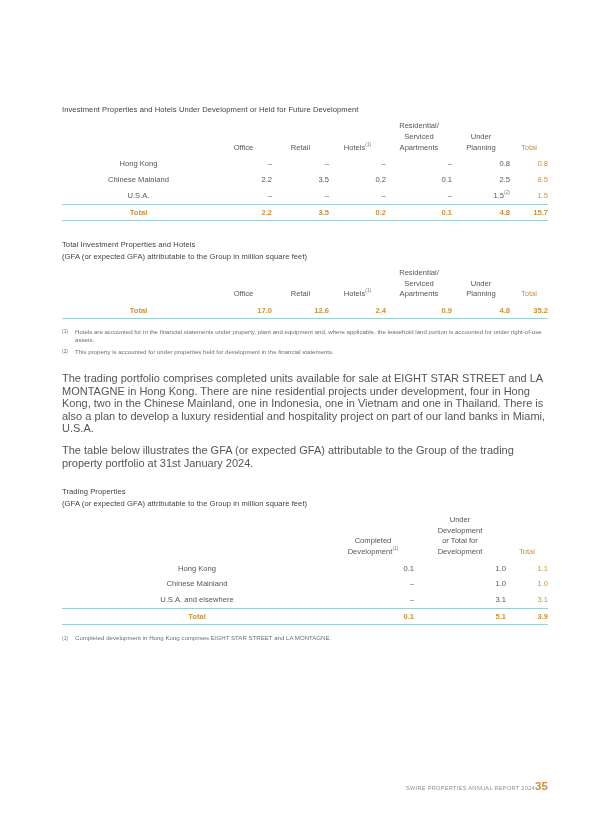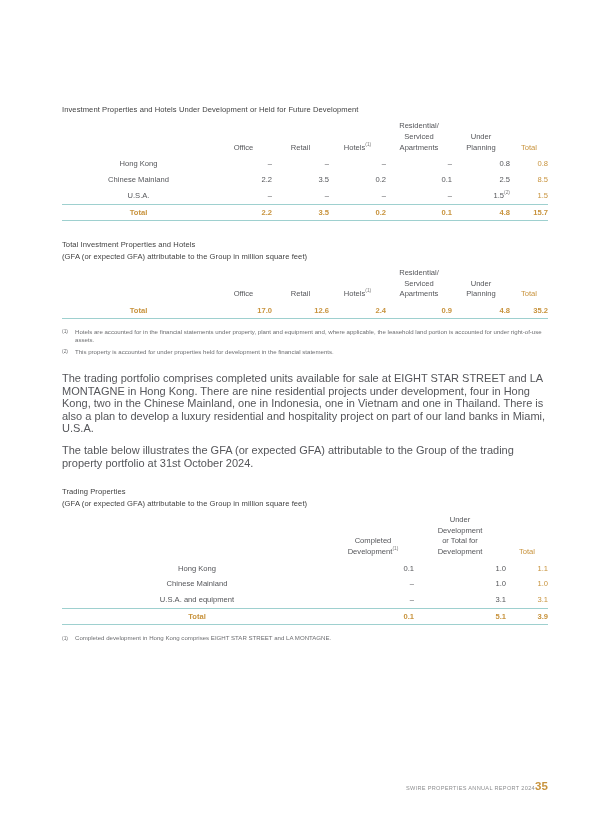--- a/index.html
+++ b/index.html
@@ -301,21 +301,21 @@
           <div class="mk">(2)</div>
           <div class="tx">This property is accounted for under properties held for development in the financial statements.</div>
         </div>
       </div>
     </div>
 
     <div class="block-gap-2"></div>
 
     <div>
       <p class="body">The trading portfolio comprises completed units available for sale at EIGHT STAR STREET and LA MONTAGNE in Hong Kong. There are nine residential projects under development, four in Hong Kong, two in the Chinese Mainland, one in Indonesia, one in Vietnam and one in Thailand. There is also a plan to develop a luxury residential and hospitality project on part of our land banks in Miami, U.S.A.</p>
-      <p class="body">The table below illustrates the GFA (or expected GFA) attributable to the Group of the trading property portfolio at 31st October 2024.</p>
+      <p class="body">The table below illustrates the GFA (or expected GFA) attributable to the Group of the trading property portfolio at 31st January 2024.</p>
     </div>
 
     <div class="block-gap-3"></div>
 
     <div>
       <div class="sec-title">
         <span>Trading Properties</span>
         <span class="l2">(GFA (or expected GFA) attributable to the Group in million square feet)</span>
       </div>
       <div class="after-title"></div>
@@ -352,21 +352,21 @@
             <td class="num">1.0</td>
             <td class="num total-col">1.1</td>
           </tr>
           <tr class="datarow">
             <td class="rowlabel">Chinese Mainland</td>
             <td class="num">–</td>
             <td class="num">1.0</td>
             <td class="num total-col">1.0</td>
           </tr>
           <tr class="datarow">
-            <td class="rowlabel">U.S.A. and equipment</td>
+            <td class="rowlabel">U.S.A. and elsewhere</td>
             <td class="num">–</td>
             <td class="num">3.1</td>
             <td class="num total-col">3.1</td>
           </tr>
           <tr class="totalrow rule-top rule-bot">
             <td class="rowlabel">Total</td>
             <td class="num">0.1</td>
             <td class="num">5.1</td>
             <td class="num total-col">3.9</td>
           </tr>

